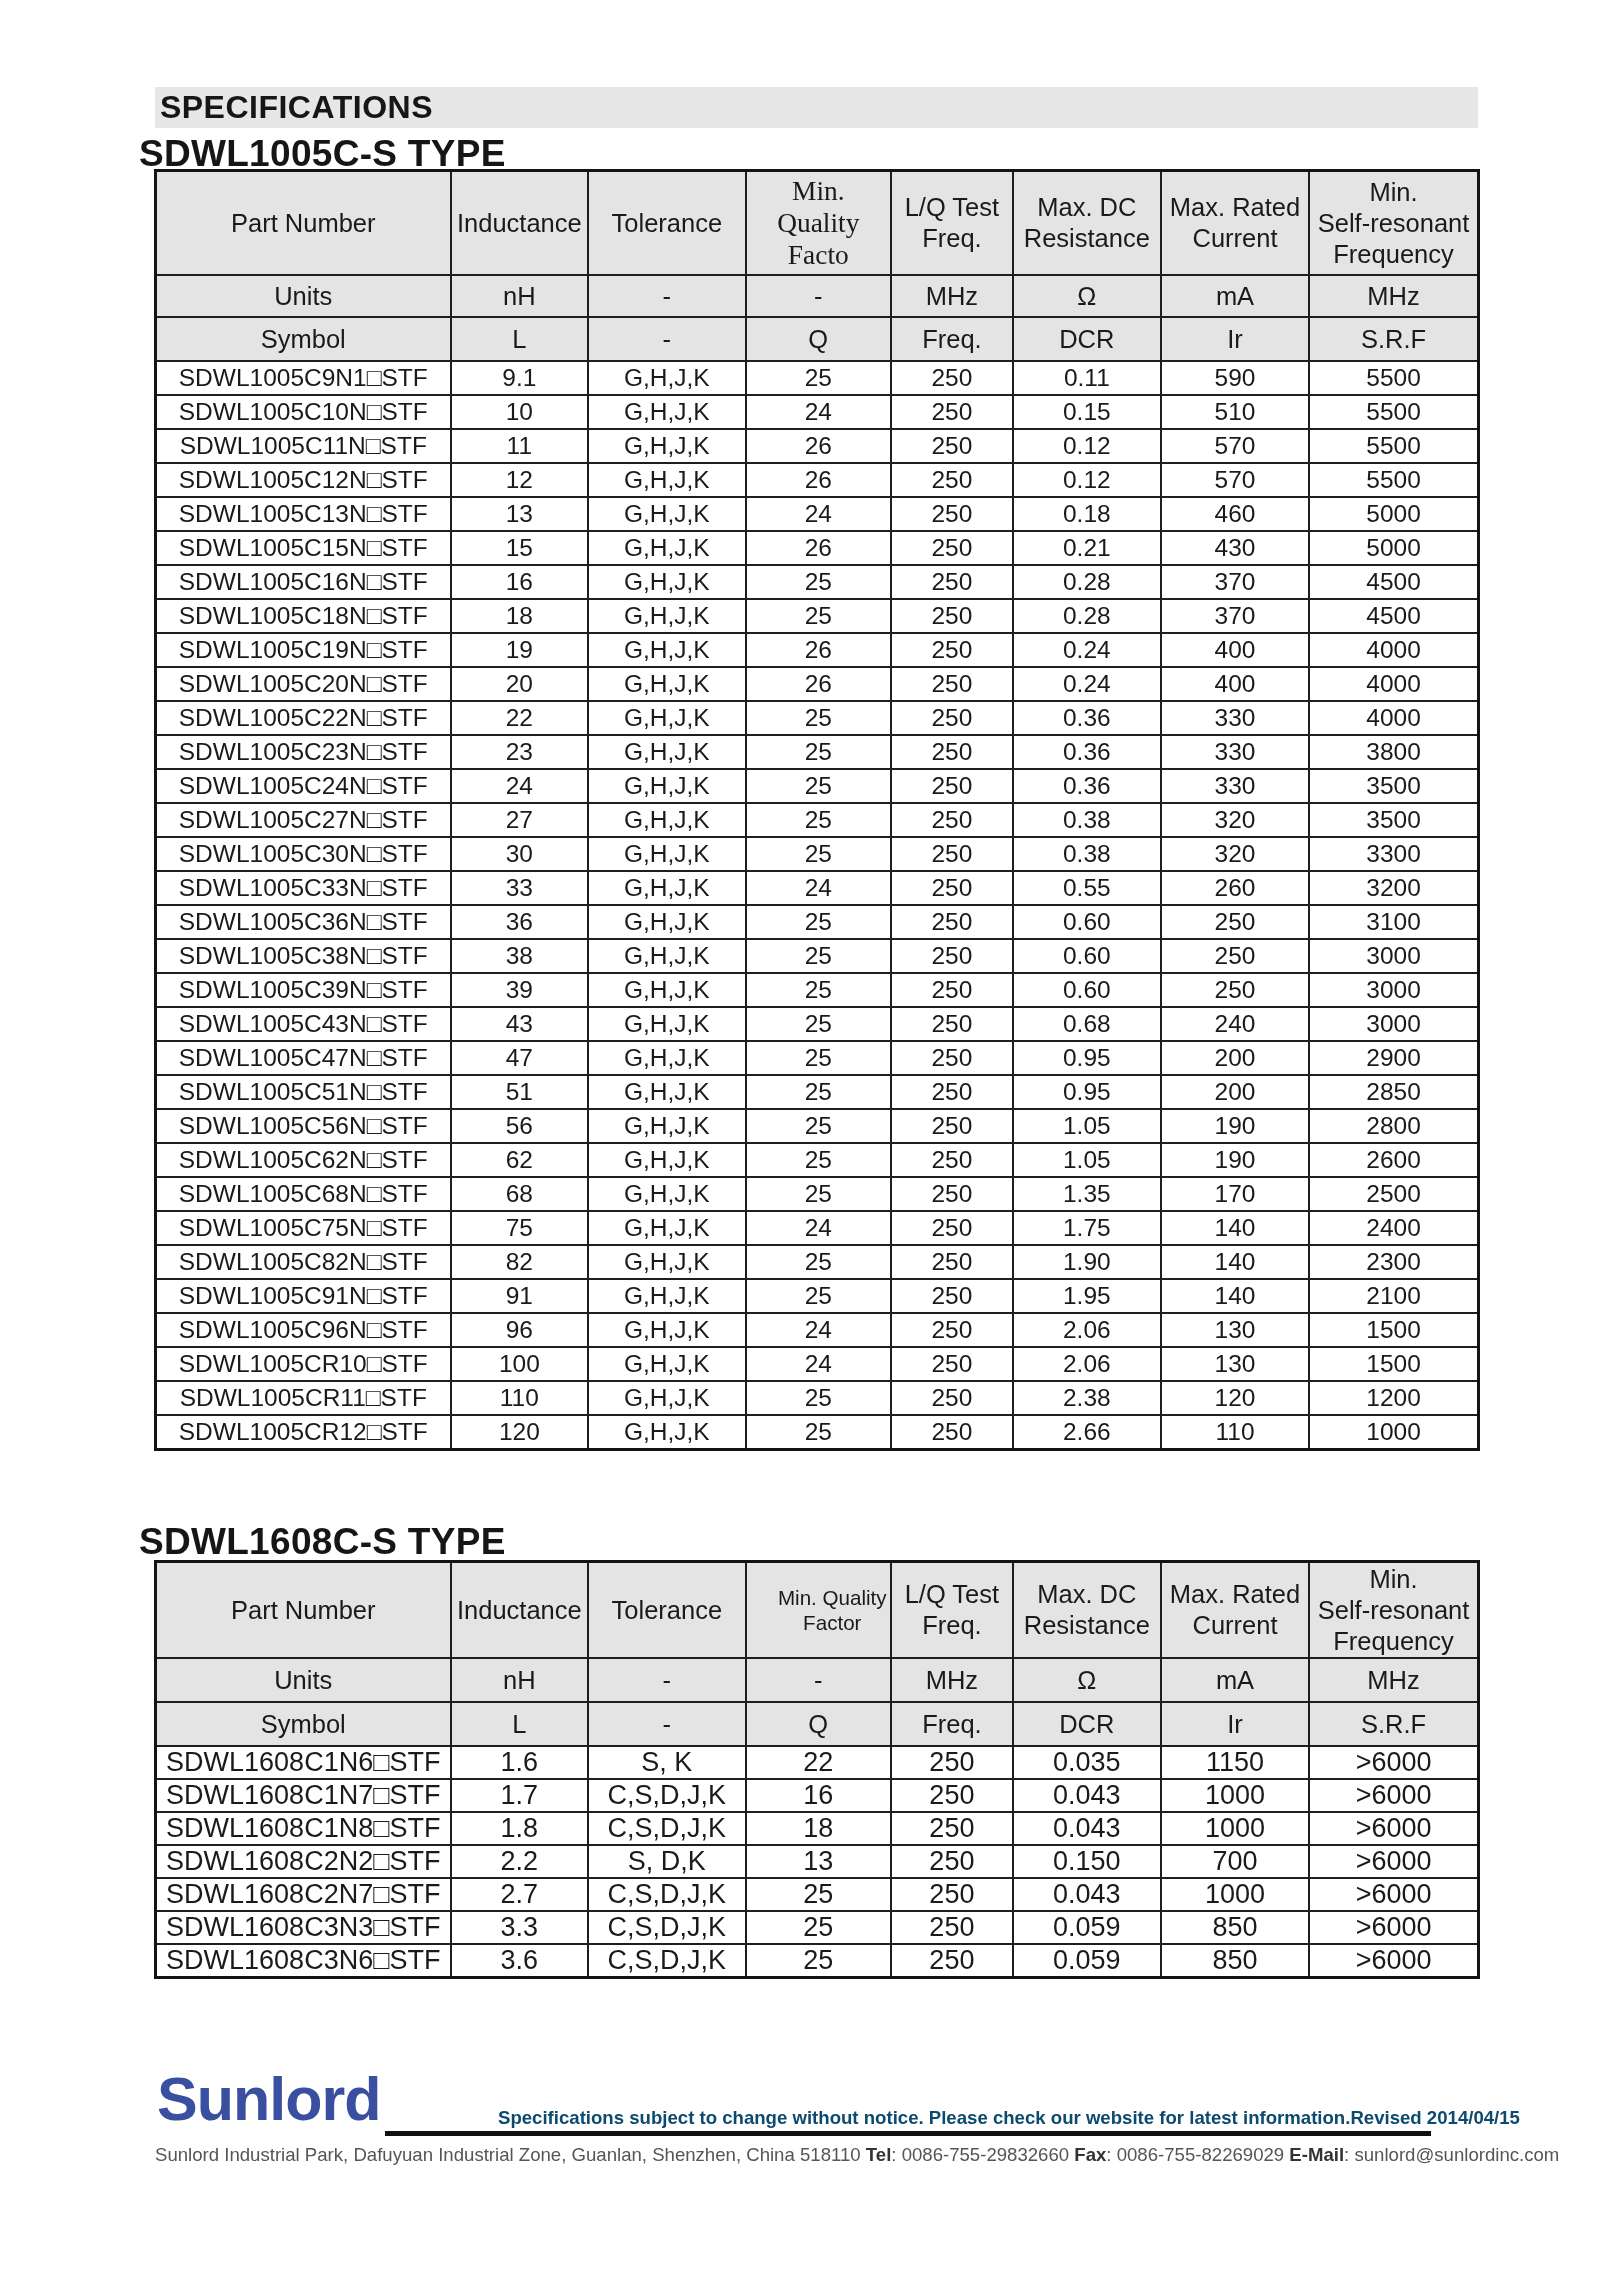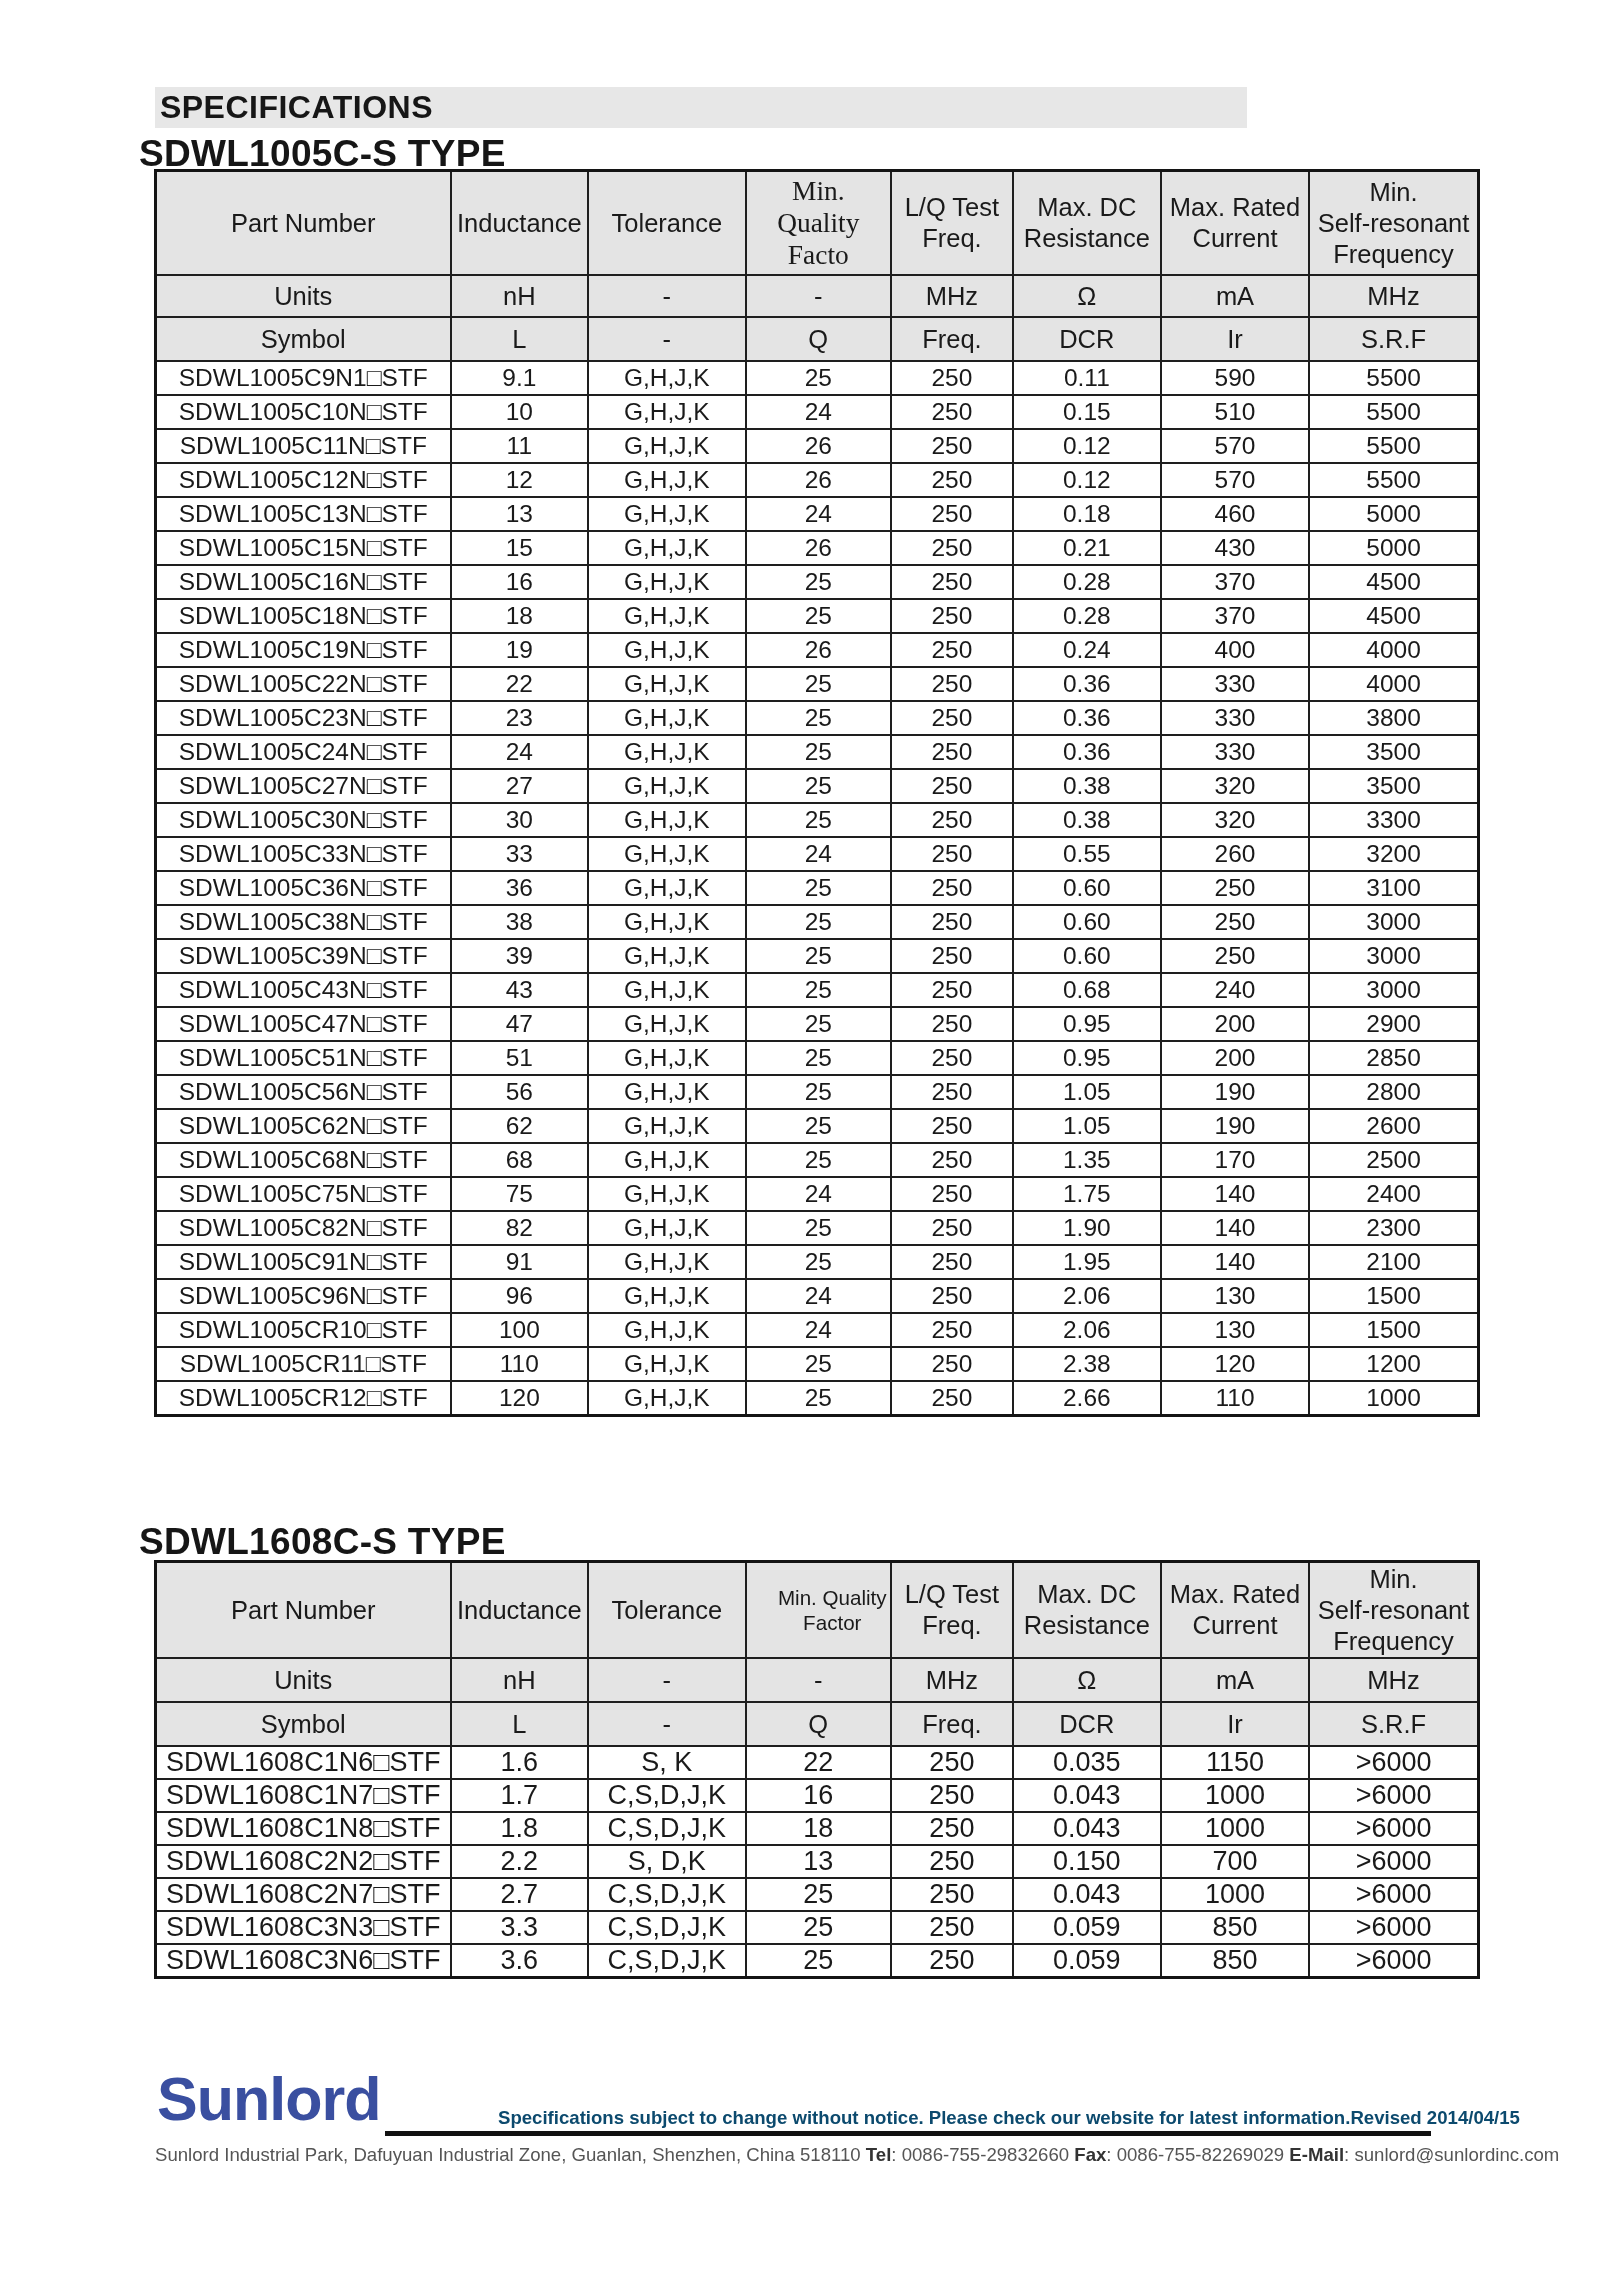--- a/index.html
+++ b/index.html
@@ -4,21 +4,21 @@
 <style>
   html,body { margin:0; padding:0; background:#ffffff; }
   body {
     width:1621px; height:2293px; position:relative;
     font-family:"Liberation Sans", sans-serif; color:#1a1a1a;
     -webkit-font-smoothing:antialiased;
   }
   .page { position:absolute; inset:0; }
 
   .spec-bar {
-    position:absolute; left:155px; top:87px; width:1092px; height:41px;
+    position:absolute; left:155px; top:87px; width:1323px; height:41px;
     background:#e7e7e7; display:flex; align-items:center;
   }
   .spec-bar span {
     font-size:32px; font-weight:bold; letter-spacing:0.5px; padding-left:4.9px; color:#161616;
   }
 
   .type-title {
     position:absolute; left:139px; margin:0; font-size:37px; font-weight:bold; color:#161616;
     letter-spacing:0.3px;
   }
@@ -234,20 +234,30 @@
           <td>SDWL1005C19N□STF</td>
           <td>19</td>
           <td>G,H,J,K</td>
           <td>26</td>
           <td>250</td>
           <td>0.24</td>
           <td>400</td>
           <td>4000</td>
         </tr>
         <tr class="datarow">
+          <td>SDWL1005C20N□STF</td>
+          <td>20</td>
+          <td>G,H,J,K</td>
+          <td>26</td>
+          <td>250</td>
+          <td>0.24</td>
+          <td>400</td>
+          <td>4000</td>
+        </tr>
+        <tr class="datarow">
           <td>SDWL1005C22N□STF</td>
           <td>22</td>
           <td>G,H,J,K</td>
           <td>25</td>
           <td>250</td>
           <td>0.36</td>
           <td>330</td>
           <td>4000</td>
         </tr>
         <tr class="datarow">

